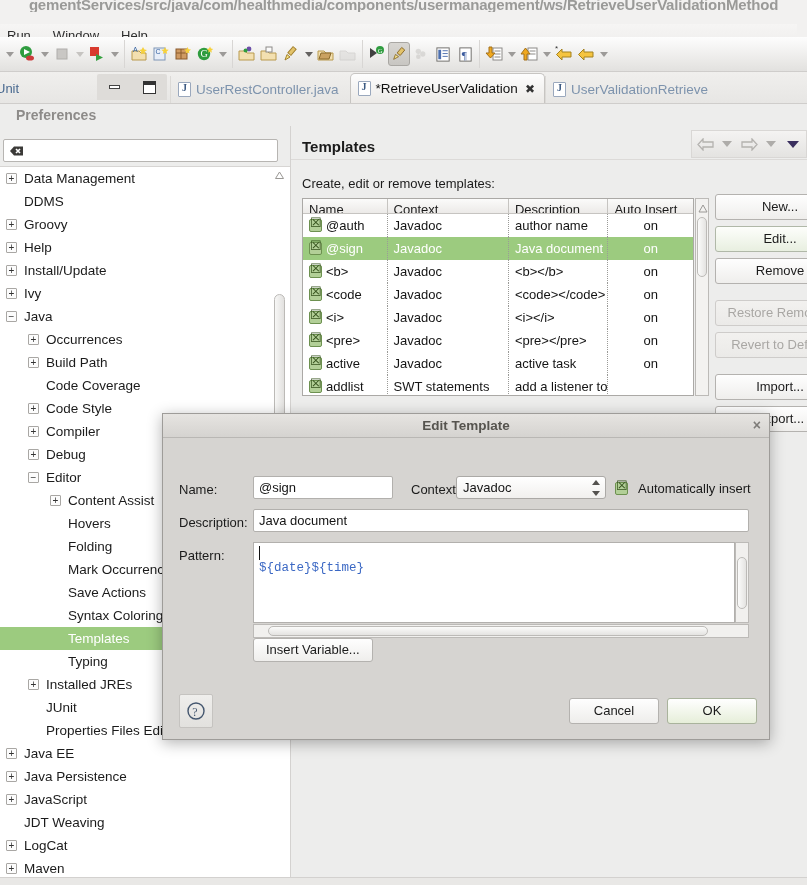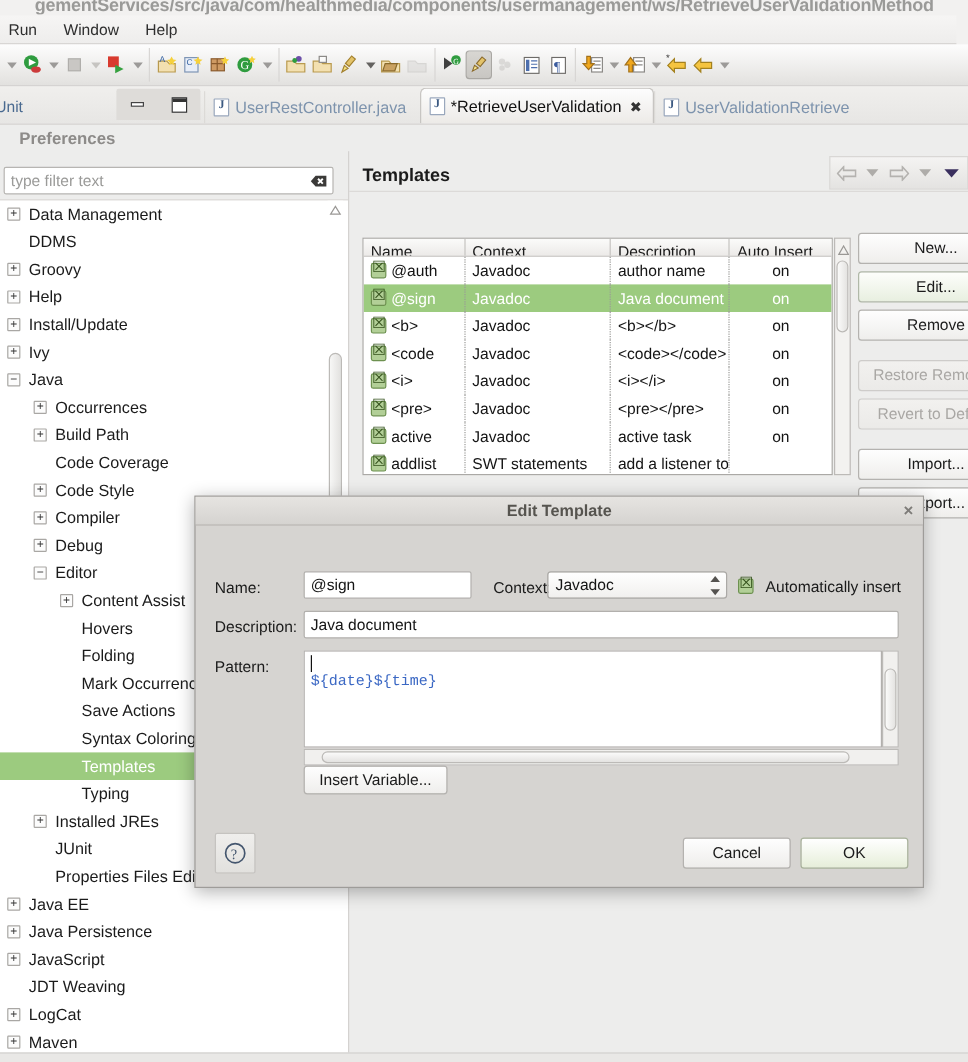--- a/index.html
+++ b/index.html
@@ -18,21 +18,21 @@
   .win-title {
     position: absolute; left: 0; top: -4px; width: 807px; height: 16px;
     overflow: hidden; white-space: nowrap;
     font-size: 15px; font-weight: bold; color: #9a9a98;
     text-align: center;
     letter-spacing: -0.2px;
   }
 
   
   .menubar {
-    position: absolute; left: 0; top: 13px; width: 797px; height: 24px;
+    position: absolute; left: 0; top: 24px; width: 797px; height: 24px;
     background: linear-gradient(to bottom, #f6f5f4, #eeedec);
     border-bottom: 1px solid #d2d0ce;
     display: flex; align-items: center;
     padding-left: 0px;
   }
   .menubar .mi {
     padding: 2px 11px; font-size: 13px; color: #2e2e2e; white-space: nowrap;
   }
   .menubar .mi:first-child { margin-left: -4px; }
 
@@ -499,21 +499,20 @@
       <span class="jfile"></span>
       <span>UserValidationRetrieve</span>
     </div>
   </div>
 
   <div class="prefs">
     <div class="prefs-title">Preferences</div>
 
     <div class="leftcol">
       <div class="filterbox">
-        <input value="" placeholder="type filter text" style="">
         <span class="clear-ico">
           <svg width="20" height="14" viewBox="0 0 20 14">
             <path d="M6 7 L10 2.5 L19 2.5 L19 11.5 L10 11.5 Z" fill="#3b3a38"></path>
             <path d="M12 5 L16 9 M16 5 L12 9" stroke="#fff" stroke-width="1.6"></path>
           </svg>
         </span>
       </div>
 
       <div class="tree">
         <div id="tree-rows">
@@ -708,20 +707,21 @@
         </div>
         <div class="nb">
             <span style="display:block;width:0;height:0;border-left:5px solid transparent;border-right:5px solid transparent;border-top:6px solid #aeaca9;"></span>
           </div>
         <div class="nb">
             <span style="display:block;width:0;height:0;border-left:6px solid transparent;border-right:6px solid transparent;border-top:7px solid #3a2f5e;"></span>
           </div>
       </div>
       <div class="pane-sep"></div>
 
+      <div class="hint">Create, edit or remove templates:</div>
 
       <div class="tbl-wrap">
         <div class="tbl-head">
           <div class="th c0">Name</div>
           <div class="th c1">Context</div>
           <div class="th c2">Description</div>
           <div class="th c3">Auto Insert</div>
         </div>
         <div id="table-rows">
             <div class="trw">

